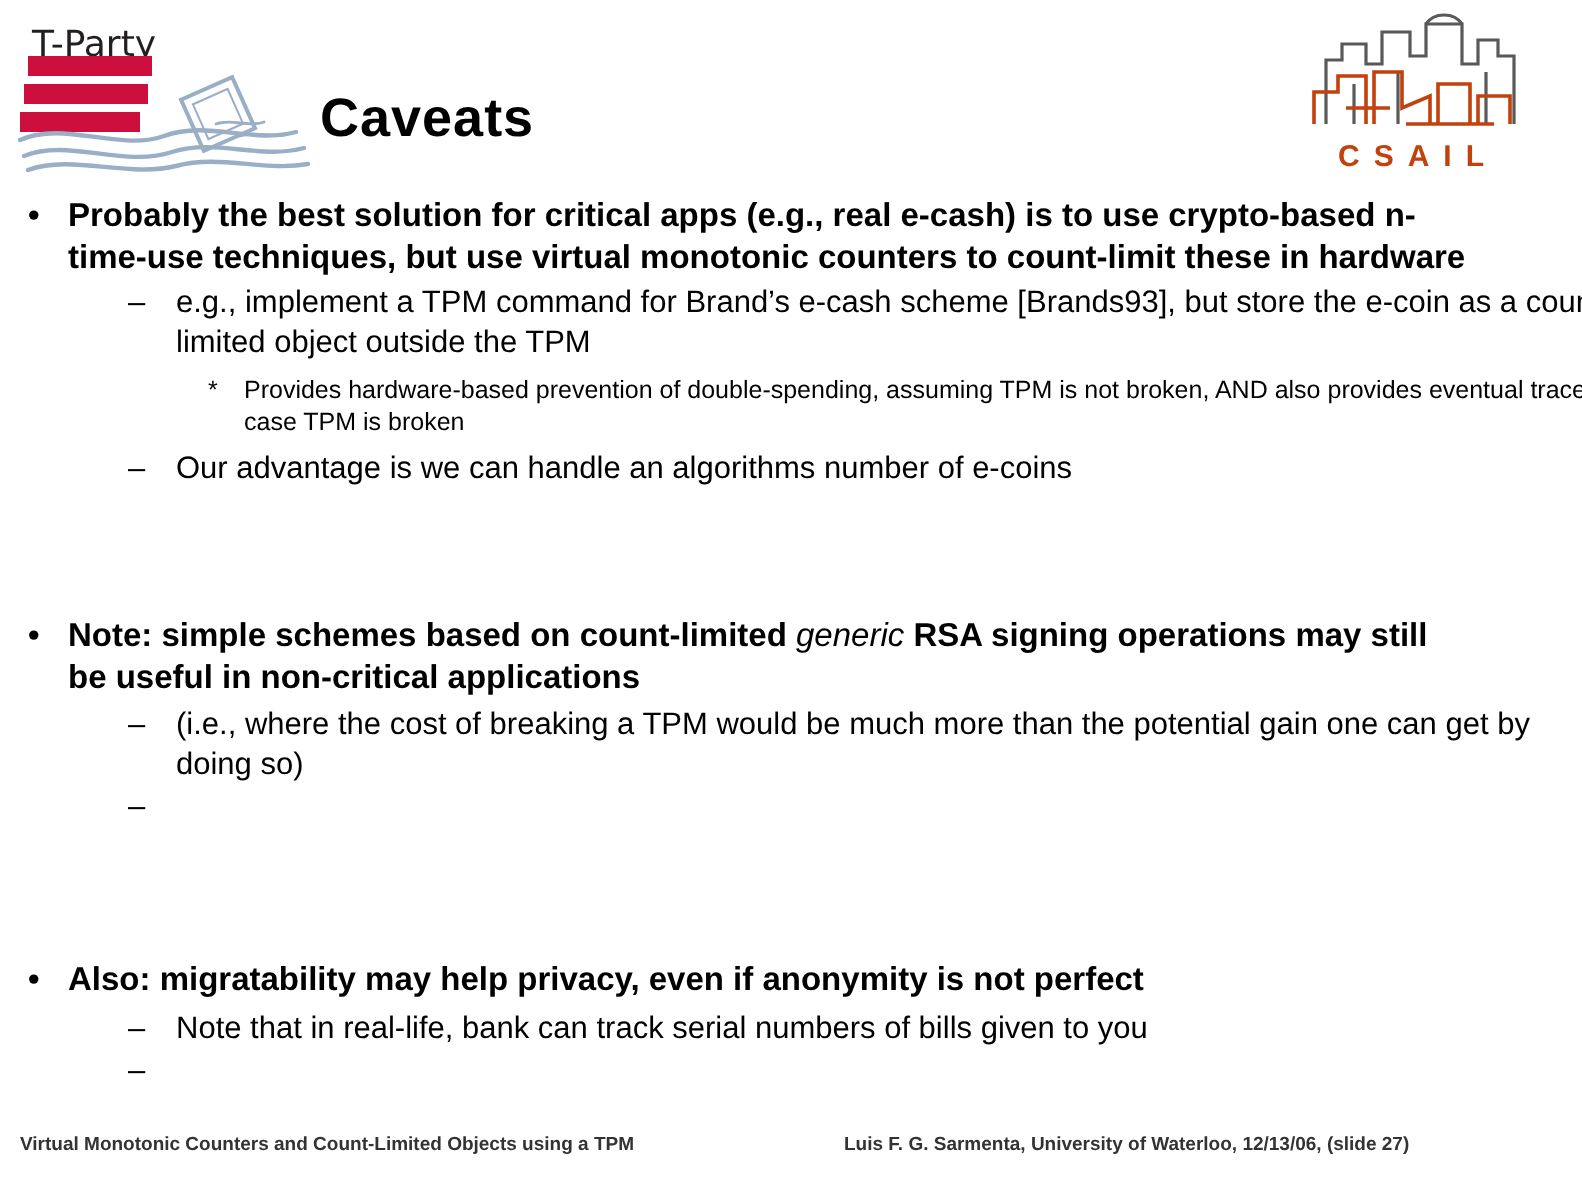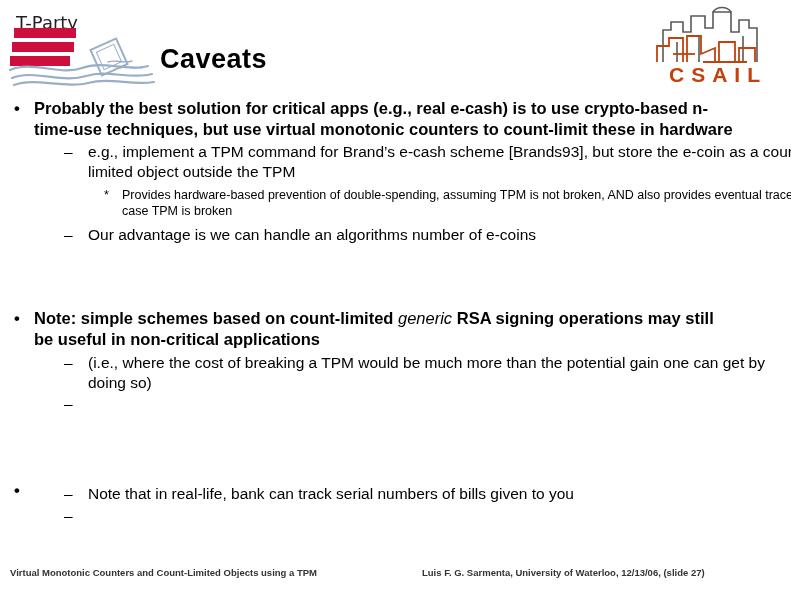--- a/index.html
+++ b/index.html
@@ -111,21 +111,21 @@
     position: absolute;
     right: 8px;
     top: 2px;
     width: 140px;
     height: 88px;
   }
   #csail-wordmark {
     position: absolute;
     left: 26px;
     bottom: 3px;
-    font-size: 21px;
+    font-size: 15px;
     font-weight: bold;
     color: #c2410c;
     letter-spacing: 7px;
     font-family: "Liberation Sans", sans-serif;
     white-space: nowrap;
   }
 
   
   #slide-body {
     position: absolute;
@@ -290,20 +290,21 @@
       <span>(i.e., where the cost of breaking a TPM would be much more than the potential gain one can get by doing so)</span>
     </div>
     <div class="bullet-l2" style="margin-top:2px; width:712px;">
       <span class="marker">–</span>
     </div>
   </div>
 
   <div class="block" style="left:0; top:390px; width:760px;">
     <div class="bullet-l1">
       <span class="marker">•</span>
+      <span>Also: migratability may help privacy, even if anonymity is not perfect</span>
     </div>
     <div class="bullet-l2" style="margin-top:4px; width:740px;">
       <span class="marker">–</span>
       <span>Note that in real-life, bank can track serial numbers of bills given to you</span>
     </div>
     <div class="bullet-l2" style="margin-top:2px; width:740px;">
       <span class="marker">–</span>
     </div>
   </div>
 </div>

